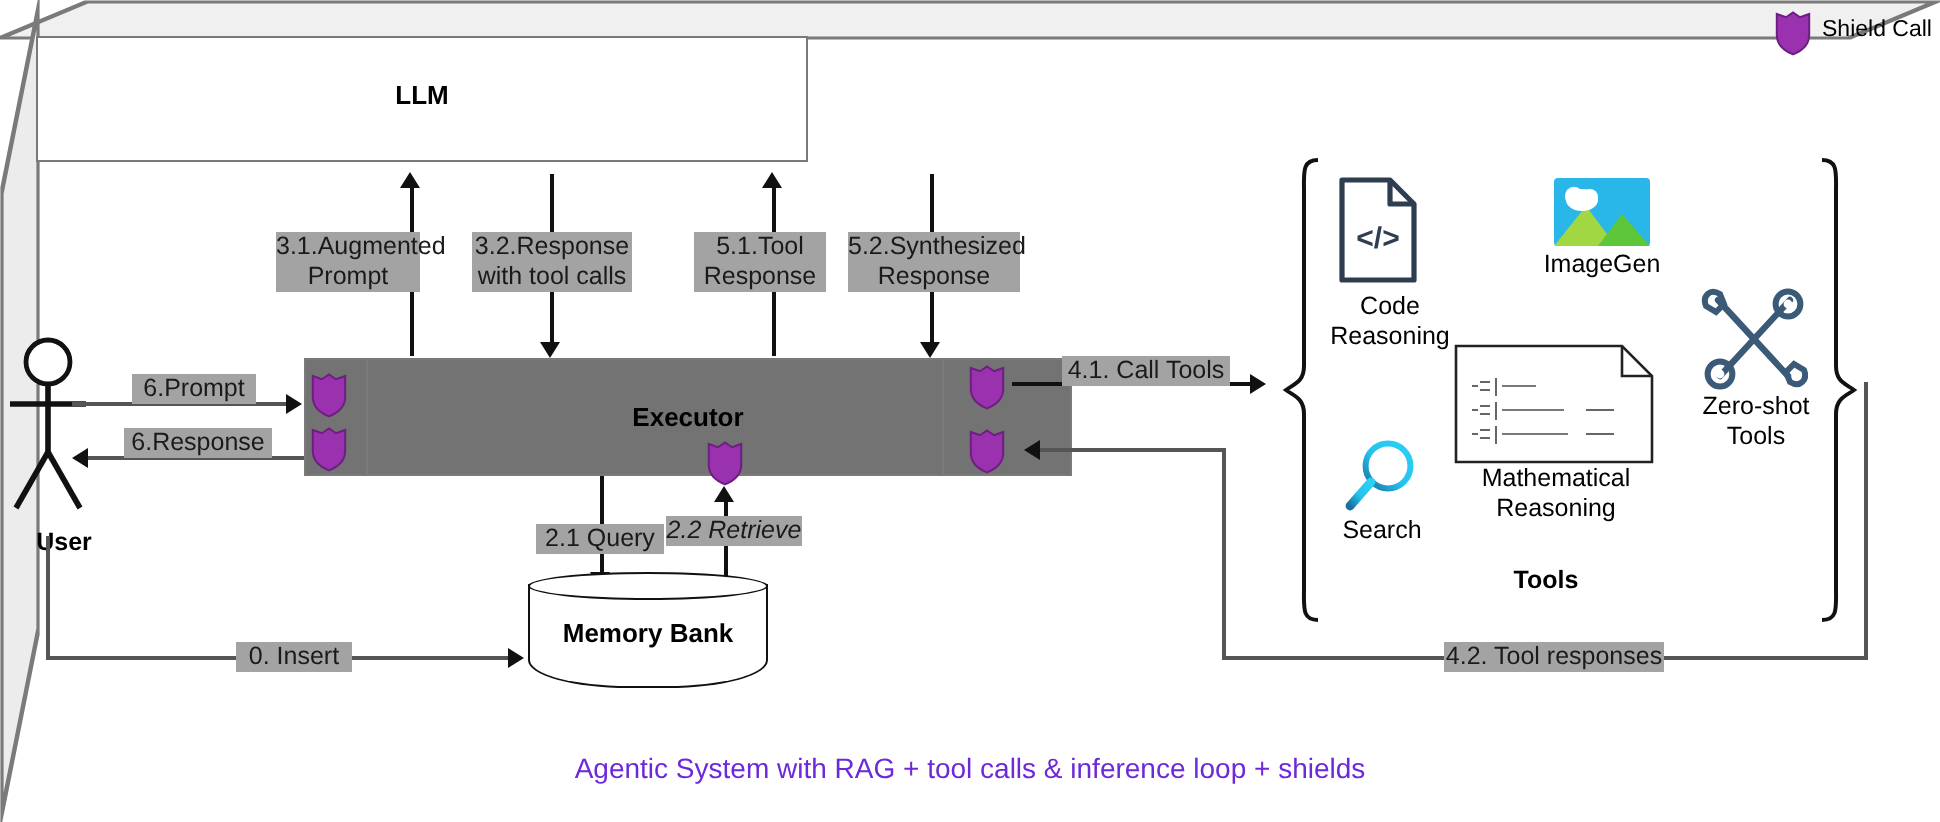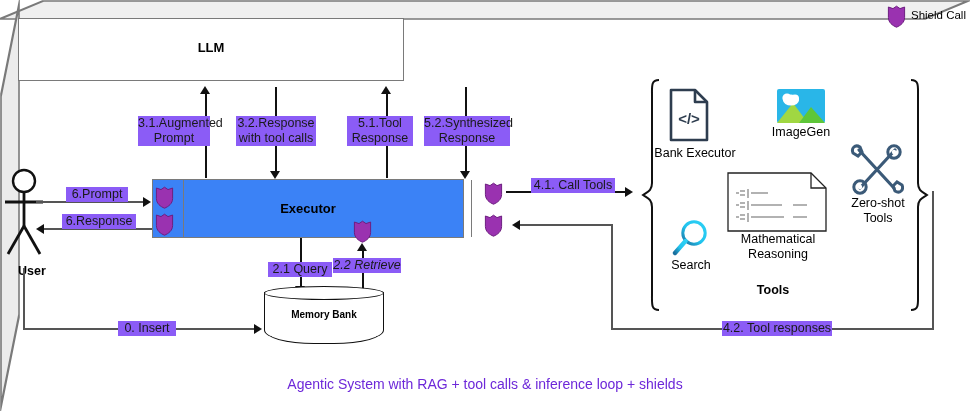--- a/index.html
+++ b/index.html
@@ -1,46 +1,46 @@
 <!DOCTYPE html>
 <html><head>
 <meta charset="utf-8">
 <style>
   html,body{margin:0;padding:0;background:#ffffff;}
   body{width:970px;height:411px;position:relative;overflow:hidden;
        font-family:"Liberation Sans",sans-serif;color:#000;}
   .abs{position:absolute;}
   .lbl{position:absolute;font-size:12.5px;color:#1a1a1a;line-height:15px;
-       text-align:center;white-space:nowrap;background:#8b5cf6;}
+       text-align:center;white-space:nowrap;background:#a3a3a3;}
   .lbl.wrap{white-space:normal;}
   
   #llm-box{left:150px;top:4px;width:406px;height:82px;}
   #llm-front{position:absolute;left:18px;top:18px;width:386px;height:63px;
       background:#fff;border:1.6px solid #7a7a7a;box-sizing:border-box;}
   #llm-top{position:absolute;left:0;top:0;width:100%;height:20px;}
   #llm-side{position:absolute;left:0;top:0;width:20px;height:100%;}
   #llm-label{position:absolute;left:18px;top:40px;width:386px;text-align:center;
       font-size:13px;font-weight:bold;}
   
-  #exec{position:absolute;left:152px;top:179px;width:312px;height:59px;
-      border:1.6px solid #7a7a7a;background:#3b82f6;box-sizing:border-box;}
+  #exec{position:absolute;left:152px;top:179px;width:384px;height:59px;
+      border:1.6px solid #7a7a7a;background:#737373;box-sizing:border-box;}
   #exec-label{position:absolute;left:0;top:21px;width:100%;text-align:center;
       font-size:13px;font-weight:bold;}
   .exec-div{position:absolute;top:0;width:0;height:100%;border-left:1.4px solid #7a7a7a;}
   
   .shield{position:absolute;width:19px;height:24px;}
   
   #mem{position:absolute;left:264px;top:286px;width:120px;height:64px;}
   #mem-body{position:absolute;left:0;top:6px;width:100%;height:52px;
       border:1.6px solid #111;border-top:none;border-radius:0 0 50px 50px/0 0 14px 14px;
       background:#fff;box-sizing:border-box;}
   #mem-top{position:absolute;left:0;top:0;width:100%;height:14px;
       border:1.6px solid #111;border-radius:50%;background:#fff;box-sizing:border-box;}
   #mem-label{position:absolute;left:0;top:23px;width:100%;text-align:center;
-      font-size:10px;font-weight:bold;}
+      font-size:13px;font-weight:bold;}
   
   #user{position:absolute;left:4px;top:168px;width:56px;height:100px;}
   #user-label{position:absolute;left:0;top:96px;width:56px;text-align:center;
       font-size:12.5px;font-weight:bold;}
   
   .ln{position:absolute;background:#555;}
   .ln.h{height:1.6px;}
   .ln.v{width:1.6px;}
   .ln.blk{background:#111;}
   .arw{position:absolute;width:0;height:0;}
@@ -164,21 +164,21 @@
 </svg>
 <svg class="abs" style="left:908px;top:78px;" width="22" height="234" viewBox="0 0 22 234">
   <path d="M3 2 C11 2 10 8 10 18 L10 105 C10 113 15 114 19 117 C15 120 10 121 10 129 L10 216 C10 226 11 232 3 232" fill="none" stroke="#111" stroke-width="2"></path>
 </svg>
 
 <svg class="abs" style="left:668px;top:88px;" width="42" height="54" viewBox="0 0 42 54">
   <path d="M3 2 L27 2 L39 14 L39 52 L3 52 Z" fill="#fff" stroke="#2e3d4f" stroke-width="2.6" stroke-linejoin="round"></path>
   <path d="M27 2 L27 14 L39 14" fill="none" stroke="#2e3d4f" stroke-width="2.6" stroke-linejoin="round"></path>
   <text x="21" y="36" font-family="'Liberation Sans',sans-serif" font-size="15" font-weight="bold" fill="#2e3d4f" text-anchor="middle">&lt;/&gt;</text>
 </svg>
-<div class="tool" style="left:650px;top:146px;width:90px;">Bank Executor</div>
+<div class="tool" style="left:650px;top:146px;width:90px;">Code Reasoning</div>
 
 <svg class="abs" style="left:777px;top:89px;" width="48" height="34" viewBox="0 0 48 34">
   <rect x="0" y="0" width="48" height="34" rx="2" fill="#29b6e8"></rect>
   <path d="M0 34 L16 14 L31 34 Z" fill="#a0d742"></path>
   <path d="M22 34 L34 18 L48 34 Z" fill="#5ec639"></path>
   <ellipse cx="14" cy="11" rx="8" ry="5.5" fill="#ffffff"></ellipse>
   <circle cx="10" cy="9" r="4.6" fill="#ffffff"></circle>
   <circle cx="18" cy="9.5" r="4" fill="#ffffff"></circle>
 </svg>
 <div class="tool" style="left:761px;top:125px;width:80px;">ImageGen</div>

